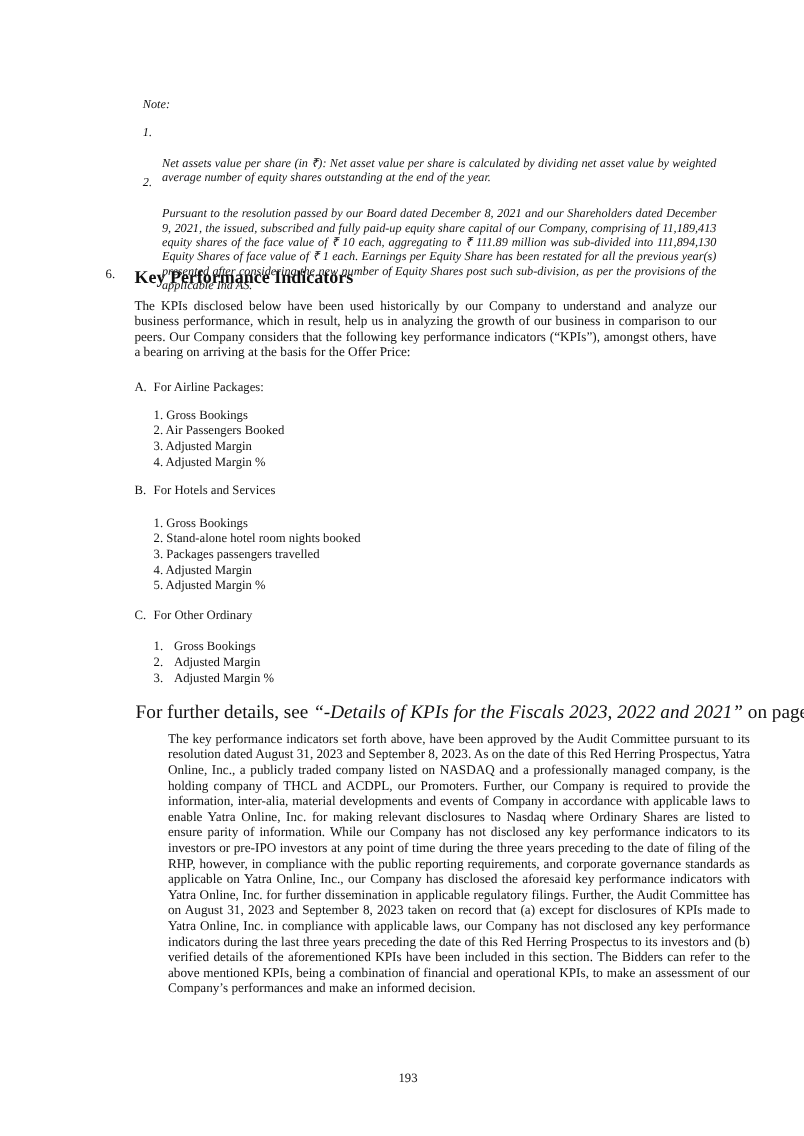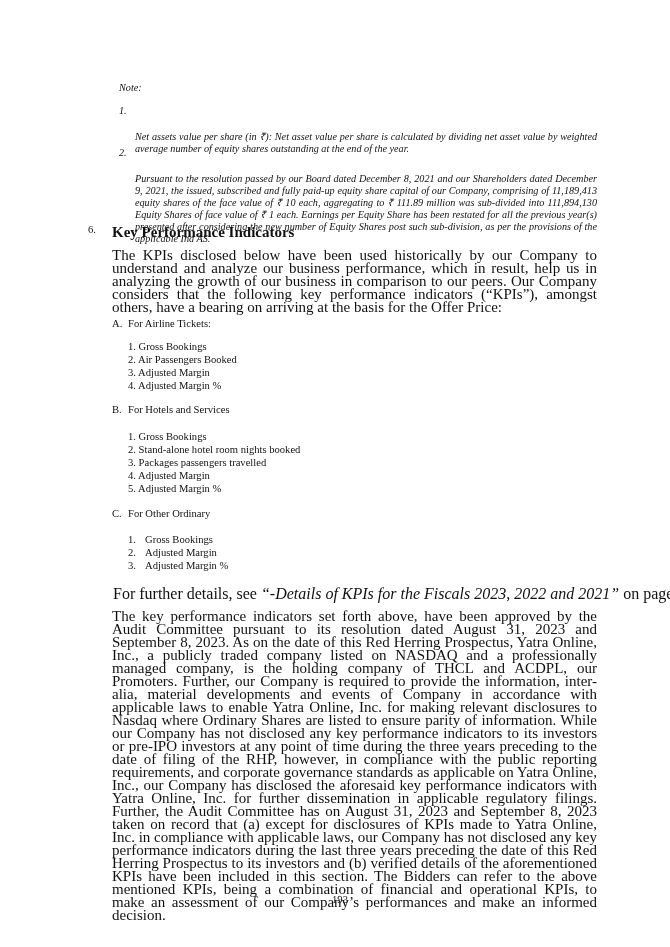--- a/index.html
+++ b/index.html
@@ -10,36 +10,36 @@
     .page { position: absolute; left: 0; top: 0; width: 670px; height: 947px; background: #fff; }
     .note-label { position: absolute; left: 119px; top: 82px; font-size: 10.2px; font-style: italic; }
     .note-item { position: absolute; left: 119px; width: 478px; font-size: 10.2px; font-style: italic; line-height: 12.1px; }
     .note-item .num { position: absolute; left: 0; top: 0; }
     .note-item .txt { margin-left: 16px; text-align: justify; text-align-last: left; margin-top: 26px; }
     #note1 { top: 105px; }
     #note2 { top: 147px; }
     .section-heading { position: absolute; top: 224px; font-size: 15px; font-weight: bold; }
     .section-num { position: absolute; left: 88px; top: 224px; font-size: 10.6px; }
     .section-title { left: 112px; }
-    .para { position: absolute; left: 112px; width: 485px; font-size: 15px; line-height: 13px; text-align: justify; text-align-last: left; }
+    .para { position: absolute; left: 112px; width: 485px; font-size: 11px; line-height: 13px; text-align: justify; text-align-last: left; }
     #intro { top: 249px; }
     .cat { position: absolute; left: 112px; font-size: 10.6px; }
     .cat .ltr { display: inline-block; width: 16px; }
     .list { position: absolute; left: 112px; font-size: 10.6px; line-height: 13px; margin: 0; padding: 0; list-style: none; }
     .list li { white-space: nowrap; margin-left: 16px; }
     .list.wide .n { display: inline-block; width: 17px; }
     #catA { top: 318px; }
     #listA { top: 340px; }
     #catB { top: 404px; }
     #listB { top: 430px; }
     #catC { top: 508px; }
     #listC { top: 533px; }
     .further { position: absolute; left: 113px; top: 585px; font-size: 16px; white-space: nowrap; }
     .further i { font-style: italic; }
-    #body-para { top: 610px; }
+    #body-para { top: 610px; margin-left: 28px; }
     .page-number { position: absolute; left: 0; width: 680px; top: 894px; text-align: center; font-size: 10.6px; }
   </style>
 </head>
 <body>
 
 <div class="page">
 
   <div class="note-label">Note:</div>
 
   <div class="note-item" id="note1">
@@ -51,21 +51,21 @@
     <span class="num">2.</span>
     <div class="txt">Pursuant to the resolution passed by our Board dated December 8, 2021 and our Shareholders dated December 9, 2021, the issued, subscribed and fully paid-up equity share capital of our Company, comprising of 11,189,413 equity shares of the face value of ₹ 10 each, aggregating to ₹ 111.89 million was sub-divided into 111,894,130 Equity Shares of face value of ₹ 1 each. Earnings per Equity Share has been restated for all the previous year(s) presented after considering the new number of Equity Shares post such sub-division, as per the provisions of the applicable Ind AS.</div>
   </div>
 
   <div class="section-num">6.</div>
   <div class="section-heading section-title">Key Performance Indicators</div>
 
   <div class="para" id="intro">The KPIs disclosed below have been used historically by our Company to understand and analyze our business performance, which in result, help us in analyzing the growth of our business in comparison to our peers. Our Company considers that the following key performance indicators (“KPIs”), amongst others, have a bearing on arriving at the basis for the Offer Price:</div>
 
   <div class="cat" id="catA">
-    <span class="ltr">A.</span><span>For Airline Tickets:</span>
+    <span class="ltr">A.</span><span>For Airline Packages:</span>
   </div>
   <ul class="list" id="listA">
     <li>1. Gross Bookings</li>
     <li>2. Air Passengers Booked</li>
     <li>3. Adjusted Margin</li>
     <li>4. Adjusted Margin %</li>
   </ul>
 
   <div class="cat" id="catB">
     <span class="ltr">B.</span><span>For Hotels and Services</span>

